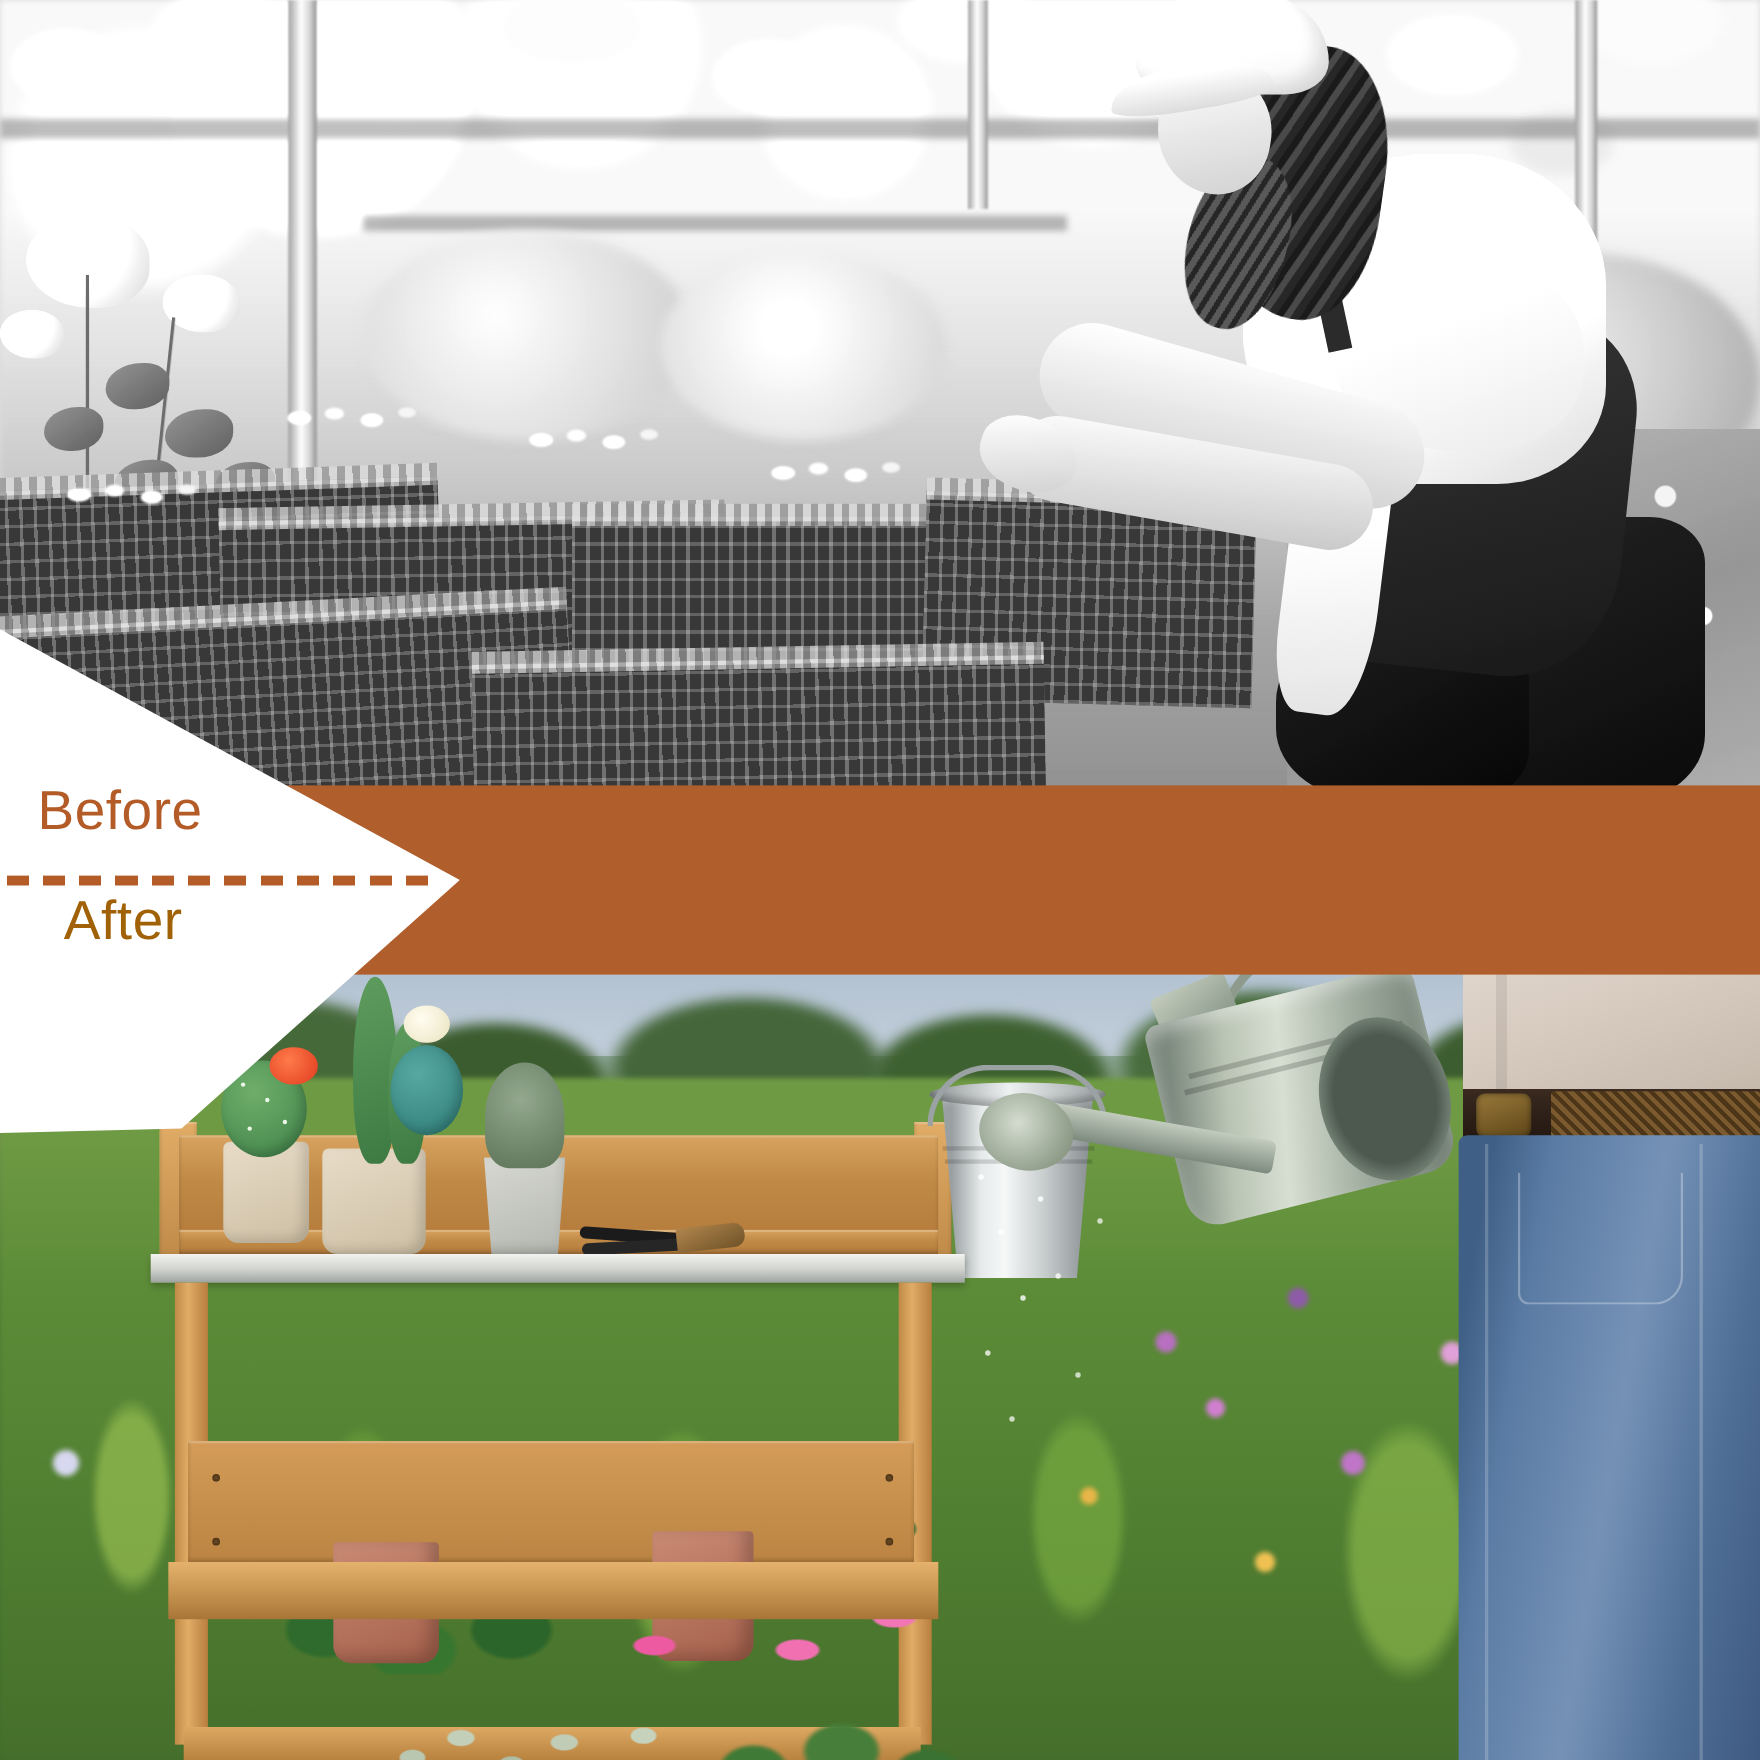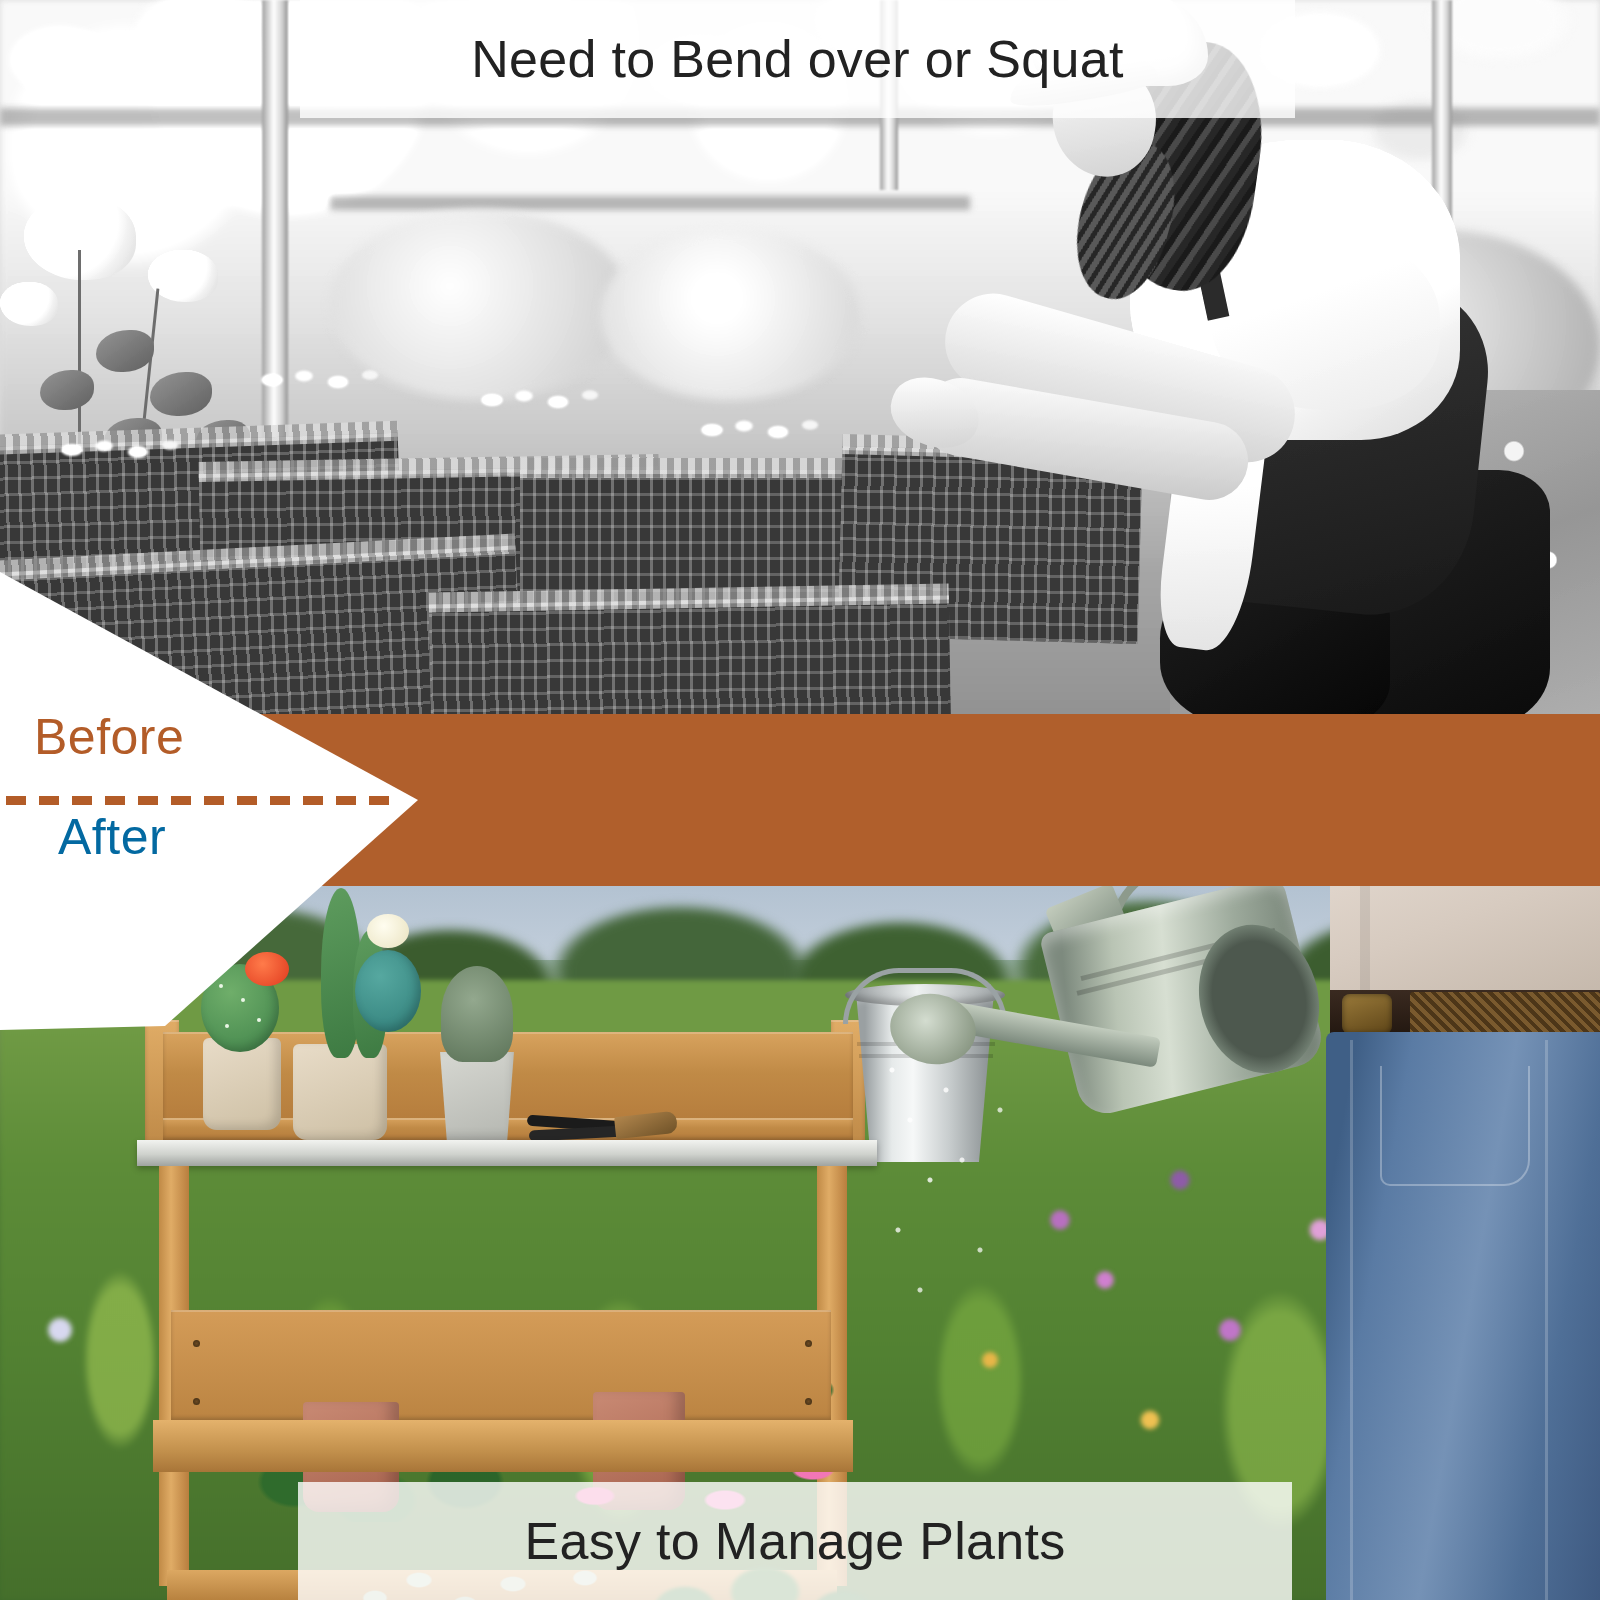--- a/index.html
+++ b/index.html
@@ -360,21 +360,21 @@
       radial-gradient(circle at 100px 200px,rgba(255,255,255,.7) 0 2px,transparent 3px),
       radial-gradient(circle at 40px 240px,rgba(255,255,255,.7) 0 2px,transparent 3px),
       radial-gradient(circle at 120px 60px,rgba(255,255,255,.7) 0 2px,transparent 3px);
   }
 
   
   .arrow-wrap{ position:absolute; left:0; top:560px; width:420px; height:480px; }
   .before-lbl{ position:absolute; left:34px; top:148px; font-size:50px; font-weight:400;
     letter-spacing:.5px; color:#b35c28; }
   .after-lbl{ position:absolute; left:58px; top:248px; font-size:50px; font-weight:400;
-    letter-spacing:.5px; color:#0369a1; }
+    letter-spacing:.5px; color:#a16207; }
   .dashline{ position:absolute; left:6px; top:236px; width:392px; height:9px;
     background:repeating-linear-gradient(90deg,#b35c28 0 20px, rgba(0,0,0,0) 20px 33px); }
 
   
   .brown-band{ position:absolute; left:0; top:714px; width:1600px; height:172px;
     background:#b05f2c; }
   .brown-mask{ position:absolute; left:0; top:560px; width:420px; height:480px;
     background:#ffffff;
     clip-path:polygon(0 12px, 0 470px, 165px 466px, 418px 240px, 0 12px); }
   .brown-title{ position:absolute; left:430px; top:714px; width:1160px; height:172px;
@@ -549,21 +549,15 @@
   <div class="brown-band"></div>
   <div class="brown-mask"></div>
 
 
   <div class="arrow-wrap">
     <div class="before-lbl">Before</div>
     <div class="dashline"></div>
     <div class="after-lbl">After</div>
   </div>
 
-  <div class="cap-top">
-    <span>Need to Bend over or Squat</span>
-  </div>
-
-  <div class="cap-bot">
-    <span>Easy to Manage Plants</span>
-  </div>
+
 
 </div>
 
 </body></html>

